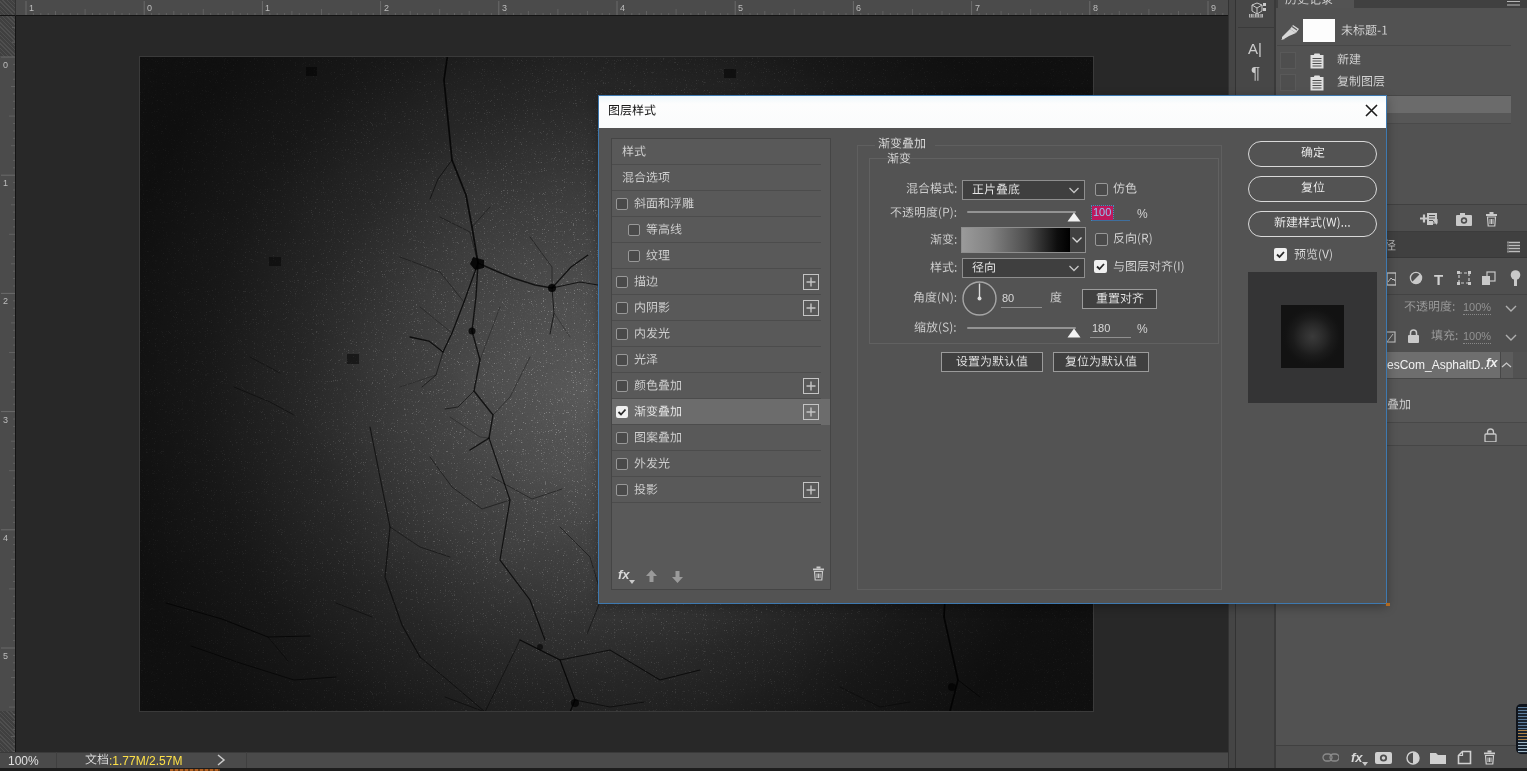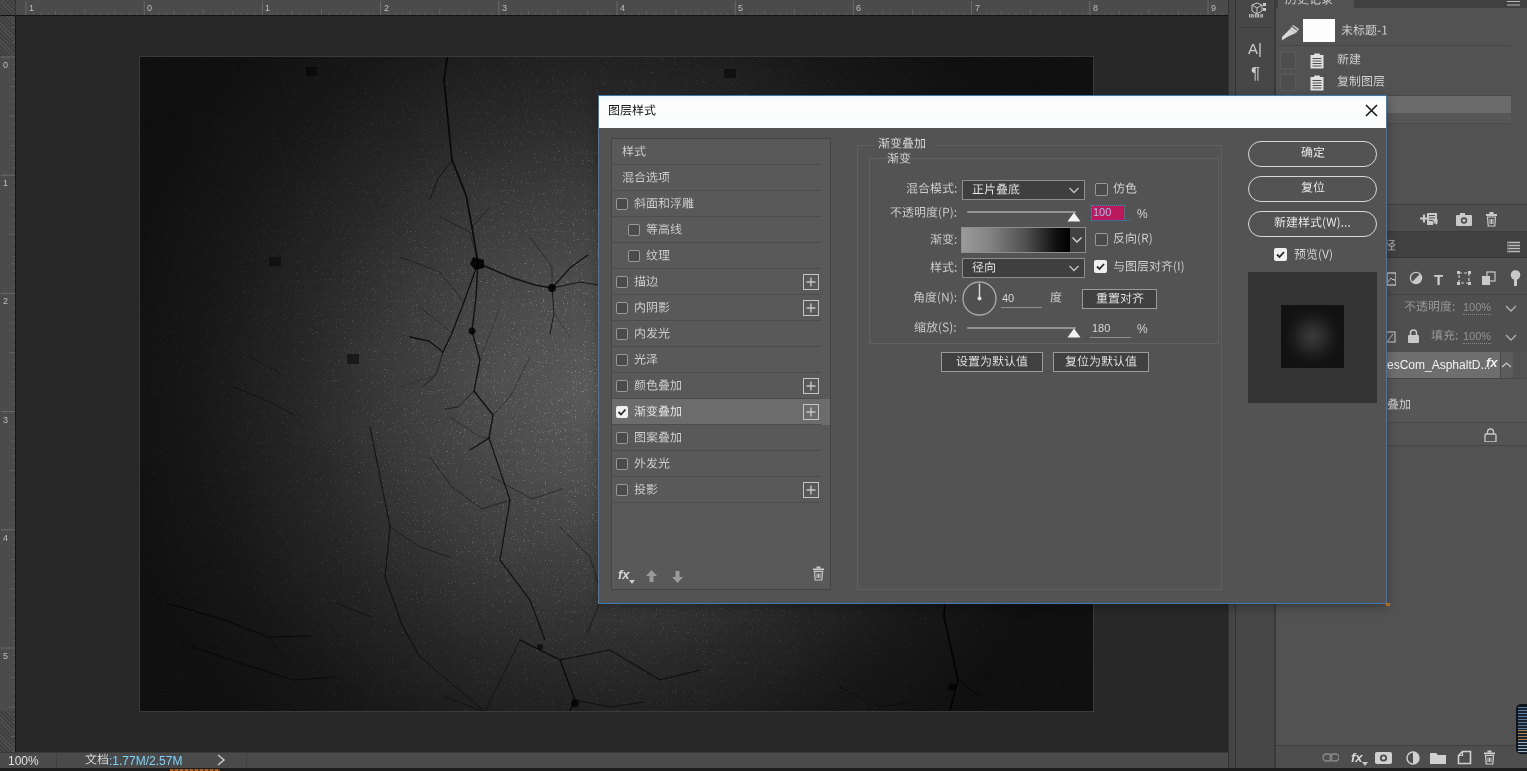--- a/index.html
+++ b/index.html
@@ -570,21 +570,21 @@
     </div>
     <div style="position:absolute;left:1518px;top:730px;width:9px;height:12px;background:repeating-linear-gradient(180deg,#b08448 0,#b08448 1px,#1a2430 1px,#1a2430 3px)"></div>
     <div style="position:absolute;left:1518px;top:742px;width:9px;height:11px;background:repeating-linear-gradient(180deg,#9fb6c6 0,#9fb6c6 1px,#1a2430 1px,#1a2430 3px)"></div>
     <div style="position:absolute;left:0px;top:752px;width:1228px;height:16px;background:#4a4a4a;border-top:1px solid #3a3a3a"></div>
     <div style="position:absolute;left:0px;top:768px;width:1527px;height:3px;background:#1d1d1d"></div>
     <div style="position:absolute;left:8px;top:754px;font-size:12px;color:#e0e0e0;white-space:pre;">100%</div>
     <div style="position:absolute;left:56px;top:752px;width:1px;height:16px;background:#3f3f3f"></div>
     <svg style="position:absolute;left:85px;top:753px;overflow:visible;" width="24" height="16">
       <path transform="translate(0,10.6)" d="M5.1 -9.9C5.4 -9.3 5.8 -8.5 6.0 -8.0L7.0 -8.3C6.8 -8.8 6.4 -9.6 6.0 -10.2ZM0.6 -8.0V-7.1H2.5C3.2 -5.3 4.1 -3.7 5.4 -2.4C4.0 -1.3 2.4 -0.5 0.4 0.1C0.6 0.3 0.9 0.7 1.0 0.9C3.0 0.3 4.7 -0.6 6.0 -1.8C7.4 -0.6 9.0 0.3 11.0 0.9C11.1 0.6 11.4 0.2 11.6 0.0C9.7 -0.4 8.1 -1.3 6.7 -2.4C7.9 -3.6 8.9 -5.2 9.6 -7.1H11.4V-8.0ZM6.0 -3.0C4.9 -4.2 4.0 -5.5 3.4 -7.1H8.5C7.9 -5.5 7.1 -4.1 6.0 -3.0Z M22.2 -9.3C22.0 -8.4 21.5 -7.2 21.0 -6.4L21.8 -6.2C22.2 -6.9 22.7 -8.1 23.1 -9.1ZM16.8 -9.0C17.2 -8.1 17.6 -7.0 17.8 -6.3L18.6 -6.6C18.4 -7.3 17.9 -8.4 17.5 -9.3ZM14.3 -10.1V-7.5H12.6V-6.7H14.2C13.8 -5.0 13.1 -3.1 12.3 -2.1C12.5 -1.9 12.7 -1.5 12.8 -1.3C13.4 -2.1 13.9 -3.4 14.3 -4.8V0.9H15.2V-5.1C15.5 -4.5 16.0 -3.7 16.2 -3.3L16.7 -4.0C16.5 -4.4 15.5 -5.8 15.2 -6.2V-6.7H16.7V-7.5H15.2V-10.1ZM16.4 -0.8V0.1H22.1V0.9H23.0V-5.7H20.3V-10.0H19.5V-5.7H16.7V-4.8H22.1V-3.2H16.8V-2.4H22.1V-0.8Z" fill="#dadada"></path>
     </svg>
-    <div style="position:absolute;left:109.0px;top:754px;font-size:12px;color:#7dd3fc;white-space:pre;">:1.77M/2.57M</div>
+    <div style="position:absolute;left:109.0px;top:754px;font-size:12px;color:#fde047;white-space:pre;">:1.77M/2.57M</div>
     <svg style="position:absolute;left:216px;top:754px" width="10" height="12" viewBox="0 0 10 12">
       <path d="M2 1 L8 6 L2 11" fill="none" stroke="#c9c9c9" stroke-width="1.5"></path>
     </svg>
     <div style="position:absolute;left:246px;top:752px;width:1px;height:16px;background:#3f3f3f"></div>
     <div style="position:absolute;left:170px;top:769px;width:50px;height:2px;background:repeating-linear-gradient(90deg,#b35f1f 0 3px,#6b3a12 3px 5px)"></div>
     <div style="position:absolute;left:598px;top:95px;width:789px;height:509px;background:#535353;border:1px solid #3e79b0;box-shadow:0 3px 10px rgba(0,0,0,.3)"></div>
     <div style="position:absolute;left:599px;top:96px;width:787px;height:32px;background:linear-gradient(180deg,#eef7fb 0,#fdfdfd 25%,#fafbfc 100%)"></div>
     <svg style="position:absolute;left:608px;top:104px;overflow:visible;" width="48" height="16">
       <path transform="translate(0,10.6)" d="M4.5 -3.3C5.5 -3.1 6.7 -2.7 7.4 -2.4L7.7 -3.0C7.1 -3.3 5.8 -3.7 4.9 -3.9ZM3.3 -1.8C5.0 -1.6 7.0 -1.1 8.2 -0.7L8.6 -1.4C7.4 -1.8 5.3 -2.3 3.7 -2.4ZM1.0 -9.6V1.0H1.9V0.5H10.1V1.0H11.0V-9.6ZM1.9 -0.3V-8.7H10.1V-0.3ZM5.0 -8.5C4.4 -7.5 3.3 -6.6 2.3 -6.0C2.5 -5.8 2.8 -5.6 2.9 -5.4C3.3 -5.7 3.7 -6.0 4.0 -6.3C4.4 -5.9 4.8 -5.5 5.3 -5.2C4.3 -4.7 3.2 -4.4 2.1 -4.2C2.2 -4.0 2.4 -3.6 2.5 -3.4C3.7 -3.7 5.0 -4.1 6.1 -4.8C7.1 -4.2 8.2 -3.8 9.4 -3.6C9.5 -3.8 9.7 -4.1 9.9 -4.2C8.8 -4.4 7.8 -4.8 6.8 -5.2C7.7 -5.8 8.5 -6.5 9.0 -7.3L8.5 -7.6L8.3 -7.5H5.2C5.4 -7.8 5.6 -8.0 5.7 -8.2ZM4.5 -6.8 4.6 -6.8H7.7C7.3 -6.4 6.7 -6.0 6.1 -5.6C5.5 -5.9 4.9 -6.3 4.5 -6.8Z M15.6 -5.5V-4.7H22.5V-5.5ZM14.5 -8.7H21.7V-7.3H14.5ZM13.6 -9.5V-6.0C13.6 -4.1 13.5 -1.4 12.4 0.5C12.6 0.6 13.0 0.8 13.2 0.9C14.3 -1.0 14.5 -4.0 14.5 -6.0V-6.5H22.6V-9.5ZM15.5 0.8C15.8 0.6 16.4 0.6 21.6 0.2C21.8 0.5 22.0 0.8 22.1 1.1L22.9 0.7C22.5 -0.1 21.7 -1.3 21.0 -2.3L20.2 -1.9C20.5 -1.5 20.9 -1.0 21.2 -0.5L16.6 -0.2C17.2 -0.9 17.8 -1.7 18.4 -2.6H23.3V-3.4H14.9V-2.6H17.3C16.7 -1.7 16.1 -0.9 15.8 -0.6C15.6 -0.3 15.3 -0.1 15.1 -0.1C15.2 0.2 15.4 0.6 15.5 0.8Z M29.3 -9.7C29.7 -9.1 30.1 -8.3 30.3 -7.8L31.1 -8.1C31.0 -8.7 30.5 -9.4 30.1 -10.0ZM33.9 -10.1C33.6 -9.4 33.1 -8.4 32.7 -7.8H28.8V-6.9H31.5V-5.3H29.2V-4.5H31.5V-2.8H28.3V-1.9H31.5V0.9H32.4V-1.9H35.4V-2.8H32.4V-4.5H34.7V-5.3H32.4V-6.9H35.1V-7.8H33.7C34.0 -8.4 34.4 -9.1 34.8 -9.8ZM26.2 -10.1V-7.8H24.7V-6.9H26.2C25.8 -5.3 25.1 -3.4 24.4 -2.4C24.5 -2.1 24.8 -1.8 24.9 -1.5C25.3 -2.2 25.8 -3.4 26.2 -4.6V0.9H27.1V-5.3C27.4 -4.7 27.8 -4.0 27.9 -3.6L28.5 -4.3C28.3 -4.6 27.4 -6.0 27.1 -6.4V-6.9H28.3V-7.8H27.1V-10.1Z M44.5 -9.5C45.1 -9.1 45.9 -8.4 46.2 -8.0L46.9 -8.5C46.5 -9.0 45.7 -9.6 45.1 -10.0ZM42.8 -10.0C42.8 -9.3 42.8 -8.6 42.8 -7.8H36.7V-7.0H42.9C43.2 -2.5 44.2 1.0 46.2 1.0C47.1 1.0 47.4 0.4 47.6 -1.7C47.4 -1.8 47.0 -2.0 46.8 -2.2C46.7 -0.6 46.6 0.0 46.3 0.0C45.1 0.0 44.1 -2.9 43.8 -7.0H47.4V-7.8H43.8C43.8 -8.5 43.7 -9.3 43.7 -10.0ZM36.7 -0.3 37.0 0.6C38.5 0.3 40.7 -0.2 42.8 -0.7L42.7 -1.5L40.1 -1.0V-4.3H42.4V-5.2H37.1V-4.3H39.2V-0.8Z" fill="#1c1c1c"></path>
     </svg>
@@ -758,24 +758,24 @@
       <path transform="translate(0,10.6)" d="M0.7 -2.9V-2.0H8.2V-2.9ZM3.1 -9.8C2.8 -8.2 2.3 -5.9 2.0 -4.6L2.7 -4.5H2.9H9.7C9.4 -1.8 9.1 -0.5 8.7 -0.2C8.5 -0.0 8.3 -0.0 8.0 -0.0C7.7 -0.0 6.7 -0.0 5.8 -0.1C6.0 0.1 6.1 0.5 6.1 0.8C7.0 0.8 7.9 0.8 8.3 0.8C8.8 0.8 9.1 0.7 9.4 0.4C10.0 -0.1 10.3 -1.5 10.7 -5.0C10.7 -5.1 10.7 -5.4 10.7 -5.4H3.1C3.3 -6.0 3.4 -6.8 3.6 -7.6H10.5V-8.4H3.8L4.0 -9.7Z M16.5 -3.3C17.5 -3.1 18.7 -2.7 19.4 -2.4L19.7 -3.0C19.1 -3.3 17.8 -3.7 16.9 -3.9ZM15.3 -1.8C17.0 -1.6 19.0 -1.1 20.2 -0.7L20.6 -1.4C19.4 -1.8 17.3 -2.3 15.7 -2.4ZM13.0 -9.6V1.0H13.9V0.5H22.1V1.0H23.0V-9.6ZM13.9 -0.3V-8.7H22.1V-0.3ZM17.0 -8.5C16.4 -7.5 15.3 -6.6 14.3 -6.0C14.5 -5.8 14.8 -5.6 14.9 -5.4C15.3 -5.7 15.7 -6.0 16.0 -6.3C16.4 -5.9 16.8 -5.5 17.3 -5.2C16.3 -4.7 15.2 -4.4 14.1 -4.2C14.2 -4.0 14.4 -3.6 14.5 -3.4C15.7 -3.7 17.0 -4.1 18.1 -4.8C19.1 -4.2 20.2 -3.8 21.4 -3.6C21.5 -3.8 21.7 -4.1 21.9 -4.2C20.8 -4.4 19.8 -4.8 18.8 -5.2C19.7 -5.8 20.5 -6.5 21.0 -7.3L20.5 -7.6L20.3 -7.5H17.2C17.4 -7.8 17.6 -8.0 17.7 -8.2ZM16.5 -6.8 16.6 -6.8H19.7C19.3 -6.4 18.7 -6.0 18.1 -5.6C17.5 -5.9 16.9 -6.3 16.5 -6.8Z M27.6 -5.5V-4.7H34.5V-5.5ZM26.5 -8.7H33.7V-7.3H26.5ZM25.6 -9.5V-6.0C25.6 -4.1 25.5 -1.4 24.4 0.5C24.6 0.6 25.0 0.8 25.2 0.9C26.3 -1.0 26.5 -4.0 26.5 -6.0V-6.5H34.6V-9.5ZM27.5 0.8C27.8 0.6 28.4 0.6 33.6 0.2C33.8 0.5 34.0 0.8 34.1 1.1L34.9 0.7C34.5 -0.1 33.7 -1.3 33.0 -2.3L32.2 -1.9C32.5 -1.5 32.9 -1.0 33.2 -0.5L28.6 -0.2C29.2 -0.9 29.8 -1.7 30.4 -2.6H35.3V-3.4H26.9V-2.6H29.3C28.7 -1.7 28.1 -0.9 27.8 -0.6C27.6 -0.3 27.3 -0.1 27.1 -0.1C27.2 0.2 27.4 0.6 27.5 0.8Z M42.0 -4.7C42.6 -3.9 43.1 -2.7 43.3 -2.0L44.1 -2.4C43.9 -3.1 43.3 -4.2 42.8 -5.1ZM37.1 -5.4C37.8 -4.8 38.6 -4.0 39.3 -3.2C38.6 -1.7 37.6 -0.5 36.5 0.2C36.8 0.4 37.0 0.7 37.2 0.9C38.3 0.1 39.2 -1.0 39.9 -2.4C40.5 -1.8 40.9 -1.1 41.2 -0.6L41.9 -1.2C41.6 -1.9 41.0 -2.6 40.4 -3.4C40.9 -4.8 41.3 -6.4 41.5 -8.3L40.9 -8.5L40.8 -8.5H36.8V-7.6H40.5C40.4 -6.3 40.1 -5.2 39.7 -4.1C39.0 -4.8 38.4 -5.4 37.7 -6.0ZM45.2 -10.1V-7.2H41.8V-6.3H45.2V-0.3C45.2 -0.0 45.1 0.0 44.9 0.0C44.7 0.0 44.0 0.0 43.3 0.0C43.4 0.3 43.5 0.7 43.6 0.9C44.6 0.9 45.2 0.9 45.6 0.8C45.9 0.6 46.1 0.3 46.1 -0.3V-6.3H47.5V-7.2H46.1V-10.1Z M55.9 -4.0V1.0H56.8V-4.0ZM51.2 -4.1V-2.7C51.2 -1.7 51.0 -0.5 49.5 0.3C49.7 0.5 50.0 0.8 50.1 1.0C51.9 -0.0 52.1 -1.4 52.1 -2.7V-4.1ZM56.0 -8.1C55.5 -7.3 54.9 -6.7 54.0 -6.2C53.1 -6.7 52.4 -7.3 51.8 -8.1ZM53.2 -9.9C53.5 -9.6 53.7 -9.2 53.9 -8.8H48.7V-8.1H50.9C51.5 -7.2 52.2 -6.4 53.2 -5.8C51.8 -5.2 50.2 -4.8 48.5 -4.6C48.7 -4.4 48.9 -4.0 49.0 -3.8C50.9 -4.1 52.6 -4.6 54.0 -5.3C55.4 -4.6 57.1 -4.1 59.1 -3.9C59.2 -4.2 59.4 -4.5 59.6 -4.7C57.8 -4.9 56.2 -5.3 54.9 -5.8C55.8 -6.4 56.6 -7.1 57.1 -8.1H59.2V-8.8H54.9C54.7 -9.2 54.4 -9.7 54.1 -10.1Z M62.9 2.4 63.5 2.1C62.5 0.3 62.0 -1.7 62.0 -3.7C62.0 -5.8 62.5 -7.8 63.5 -9.5L62.9 -9.8C61.8 -8.0 61.1 -6.1 61.1 -3.7C61.1 -1.4 61.8 0.6 62.9 2.4Z M65.3 0.0H66.4V-8.8H65.3Z M68.8 2.4C69.9 0.6 70.5 -1.4 70.5 -3.7C70.5 -6.1 69.9 -8.0 68.8 -9.8L68.1 -9.5C69.1 -7.8 69.6 -5.8 69.6 -3.7C69.6 -1.7 69.1 0.3 68.1 2.1Z" fill="#d2d2d2"></path>
     </svg>
     <div style="position:absolute;left:967px;top:211px;width:109px;height:2px;background:#939393;border-radius:1px"></div>
     <svg style="position:absolute;left:1067px;top:212px" width="14" height="10">
       <path d="M7 0.5 L13.5 9.5 L0.5 9.5 Z" fill="#f2f2f2"></path>
     </svg>
     <div style="position:absolute;left:967px;top:327px;width:109px;height:2px;background:#939393;border-radius:1px"></div>
     <svg style="position:absolute;left:1067px;top:328px" width="14" height="10">
       <path d="M7 0.5 L13.5 9.5 L0.5 9.5 Z" fill="#f2f2f2"></path>
     </svg>
-    <div style="position:absolute;left:1092px;top:206px;width:32px;height:14px;background:#be185d;font-size:11px;color:#8ec7f2;font-family:'Liberation Sans';padding-left:1px;outline:1px dotted #4a88c0">100</div>
+    <div style="position:absolute;left:1092px;top:206px;width:21px;height:14px;background:#be185d;font-size:11px;color:#8ec7f2;font-family:'Liberation Sans';padding-left:1px;outline:1px dotted #4a88c0">100</div>
     <div style="position:absolute;left:1092px;top:220px;width:38px;height:1px;background:#3f6f9e"></div>
     <div style="position:absolute;left:1137px;top:207px;font-size:12px;color:#d2d2d2;white-space:pre;">%</div>
-    <div style="position:absolute;left:1002px;top:292px;font-size:11px;color:#d8d8d8;white-space:pre;">40</div>
+    <div style="position:absolute;left:1002px;top:292px;font-size:11px;color:#d8d8d8;white-space:pre;">80</div>
     <div style="position:absolute;left:1001px;top:307px;width:41px;height:1px;background:#909090"></div>
     <svg style="position:absolute;left:1050px;top:291px;overflow:visible;" width="12" height="16">
       <path transform="translate(0,10.6)" d="M4.6 -7.7V-6.7H2.7V-5.9H4.6V-3.9H9.3V-5.9H11.2V-6.7H9.3V-7.7H8.4V-6.7H5.5V-7.7ZM8.4 -5.9V-4.7H5.5V-5.9ZM9.1 -2.4C8.6 -1.8 7.8 -1.3 6.9 -0.9C6.1 -1.3 5.4 -1.8 4.9 -2.4ZM2.9 -3.2V-2.4H4.4L4.0 -2.3C4.5 -1.6 5.2 -1.0 6.0 -0.6C4.8 -0.2 3.6 0.0 2.3 0.1C2.4 0.3 2.6 0.7 2.7 0.9C4.2 0.7 5.6 0.4 6.9 -0.1C8.1 0.4 9.5 0.8 11.0 1.0C11.1 0.7 11.4 0.4 11.5 0.2C10.2 0.1 9.0 -0.2 7.9 -0.6C9.0 -1.1 9.9 -1.9 10.4 -2.9L9.8 -3.2L9.7 -3.2ZM5.7 -9.9C5.8 -9.6 6.0 -9.2 6.2 -8.9H1.5V-5.6C1.5 -3.8 1.4 -1.3 0.4 0.6C0.7 0.6 1.1 0.8 1.2 1.0C2.3 -0.9 2.4 -3.7 2.4 -5.6V-8.0H11.4V-8.9H7.2C7.0 -9.3 6.8 -9.8 6.6 -10.1Z" fill="#d2d2d2"></path>
     </svg>
     <div style="position:absolute;left:1092px;top:322px;font-size:11px;color:#d8d8d8;white-space:pre;">180</div>
     <div style="position:absolute;left:1090px;top:337px;width:41px;height:1px;background:#909090"></div>
     <div style="position:absolute;left:1137px;top:322px;font-size:12px;color:#d2d2d2;white-space:pre;">%</div>
     <div style="position:absolute;left:961px;top:227px;width:125px;height:26px;background:#3f3f3f;border:1px solid #8e8e8e"></div>
     <div style="position:absolute;left:962px;top:228px;width:108px;height:24px;background:linear-gradient(90deg,#9a9a9a 0,#848484 25%,#4e4e4e 60%,#0e0e0e 88%,#000 100%)"></div>
     <div style="position:absolute;left:1070px;top:228px;width:15px;height:24px;background:#414141"></div>

